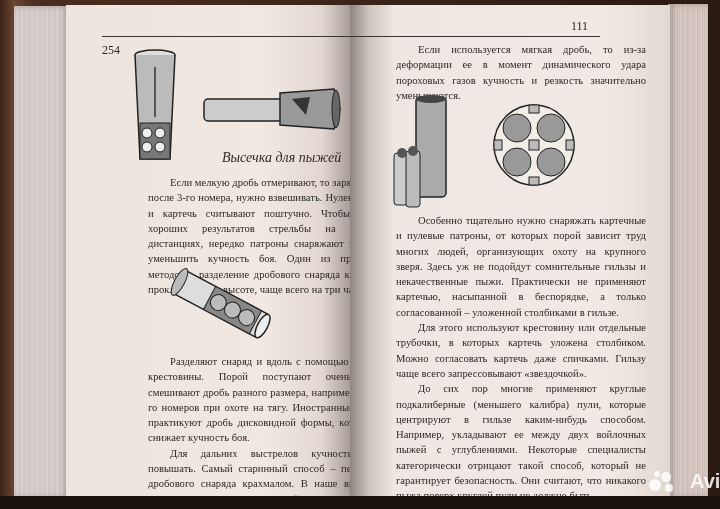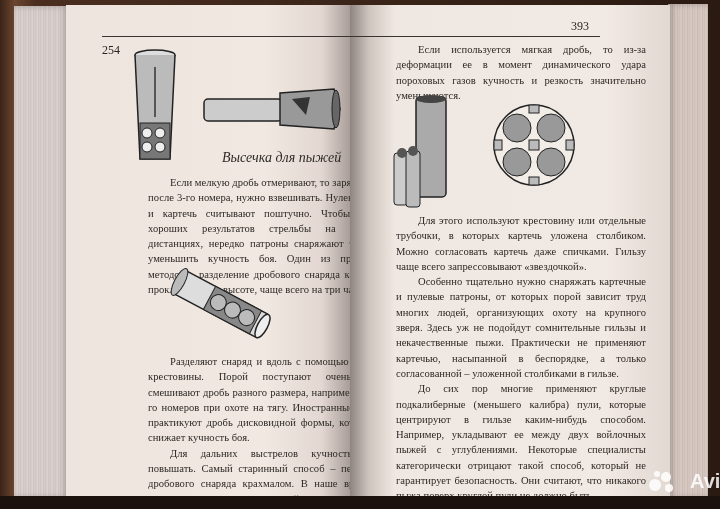--- a/index.html
+++ b/index.html
@@ -67,21 +67,21 @@
     </g>
   </svg>
 
   <div class="text fade-r" style="left:36px;top:349px;width:252px;">
     <p>Разделяют снаряд и вдоль с помощью картонной крестовины. Порой поступают очень просто: смешивают дробь разного размера, например, 7-го и 9-го номеров при охоте на тягу. Иностранные охотники практикуют дробь дисковидной формы, которая тоже снижает кучность боя.</p>
     <p>Для дальних выстрелов кучность следует повышать. Самый старинный способ – пересыпание дробового снаряда крахмалом. В наше время чаще всего используют пыж-контейнер или отдельный контейнер для дроби, который можно сделать самому из кусочка фотопленки или плотной бумаги.</p>
   </div>
 </div>
 
 <div class="page page-right">
-  <div class="pnum" style="left:221px;top:14px;">393</div>
+  <div class="pnum" style="left:221px;top:14px;">111</div>
   <div class="rule" style="left:0;top:31px;width:250px;"></div>
 
   <div class="text fade-l" style="left:0;top:37px;width:250px;">
     <p>Если используется мягкая дробь, то из-за деформации ее в момент динамического удара пороховых газов кучность и резкость значительно уменьшаются.</p>
   </div>
 
   <svg class="ill" style="left:42px;top:88px;" width="62" height="118" viewBox="0 0 62 118">
     <rect x="24" y="4" width="30" height="100" rx="4" fill="#aaa" stroke="#222" stroke-width="1.5"></rect>
     <ellipse cx="39" cy="6" rx="15" ry="4" fill="#444"></ellipse>
     <rect x="2" y="60" width="14" height="52" rx="3" fill="#ccc" stroke="#222"></rect>
@@ -97,22 +97,22 @@
     <circle cx="25" cy="59" r="14" fill="#999" stroke="#222"></circle>
       <circle cx="59" cy="59" r="14" fill="#999" stroke="#222"></circle>
     <rect x="37" y="2" width="10" height="8" fill="#bbb" stroke="#222"></rect>
       <rect x="37" y="37" width="10" height="10" fill="#bbb" stroke="#222"></rect>
     <rect x="37" y="74" width="10" height="8" fill="#bbb" stroke="#222"></rect>
       <rect x="2" y="37" width="8" height="10" fill="#bbb" stroke="#222"></rect>
     <rect x="74" y="37" width="8" height="10" fill="#bbb" stroke="#222"></rect>
   </svg>
 
   <div class="text fade-l" style="left:0;top:208px;width:250px;">
+    <p>Особенно тщательно нужно снаряжать картечные и пулевые патроны, от которых порой зависит труд многих людей, организующих охоту на крупного зверя. Здесь уж не подойдут сомнительные гильзы и некачественные пыжи. Практически не применяют картечью, насыпанной в беспорядке, а только согласованной – уложенной столбиками в гильзе.</p>
     <p>Для этого используют крестовину или отдельные трубочки, в которых картечь уложена столбиком. Можно согласовать картечь даже спичками. Гильзу чаще всего запрессовывают «звездочкой».</p>
-    <p>Особенно тщательно нужно снаряжать картечные и пулевые патроны, от которых порой зависит труд многих людей, организующих охоту на крупного зверя. Здесь уж не подойдут сомнительные гильзы и некачественные пыжи. Практически не применяют картечью, насыпанной в беспорядке, а только согласованной – уложенной столбиками в гильзе.</p>
     <p>До сих пор многие применяют круглые подкалиберные (меньшего калибра) пули, которые центрируют в гильзе каким-нибудь способом. Например, укладывают ее между двух войлочных пыжей с углублениями. Некоторые специалисты категорически отрицают такой способ, который не гарантирует безопасность. Они считают, что никакого пыжа поверх круглой пули не должно быть.</p>
     <p>Пули с длинным пыжом-стабилизатором, например Полева, устанавливают прямо на порох. Некоторые пули требуют специальной методики снаряжения. Стрельба пулей Майера тогда будет успешной, если ее дослать на специальный амортизирующий слой из опилок, а войлочный пыж разрезать на четыре части.</p>
   </div>
 </div>
 
 <div class="bottom-shadow"></div>
 
 <div class="watermark">
   <svg width="28" height="22" viewBox="0 0 28 22">
     <circle cx="7" cy="14" r="6" fill="rgba(255,255,255,.85)"></circle>

